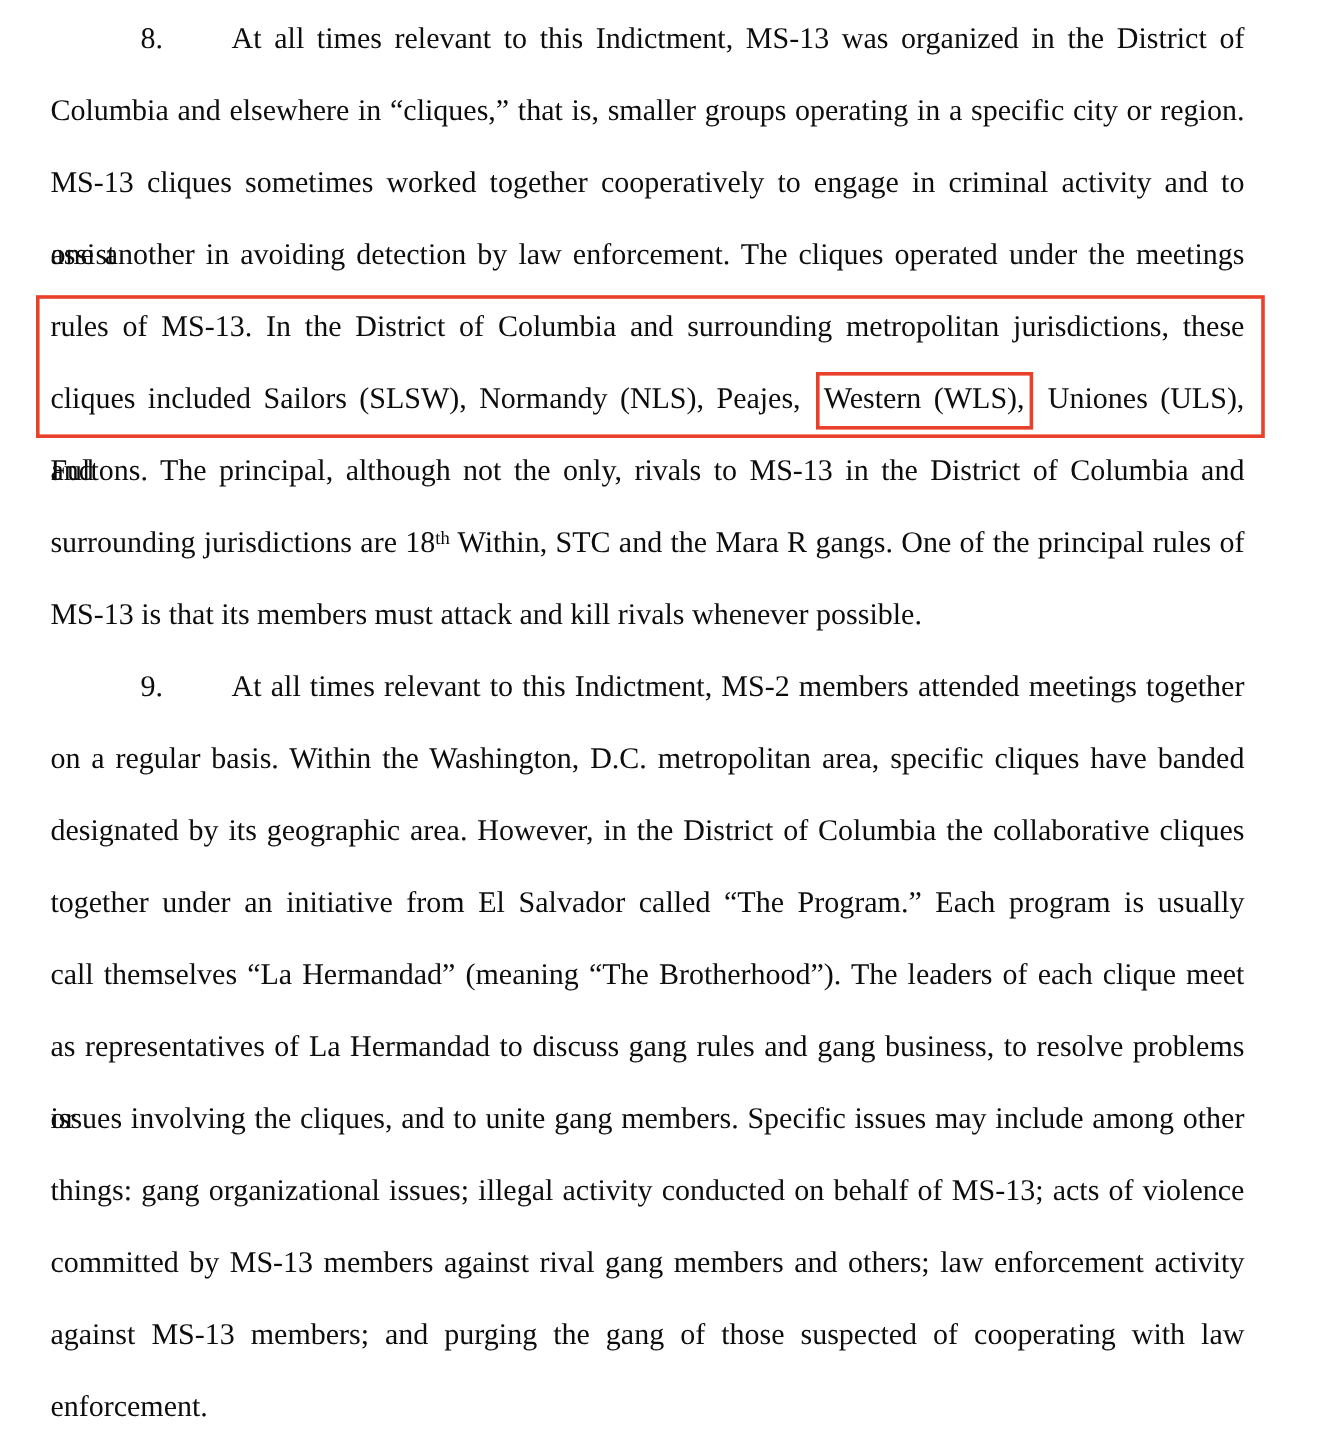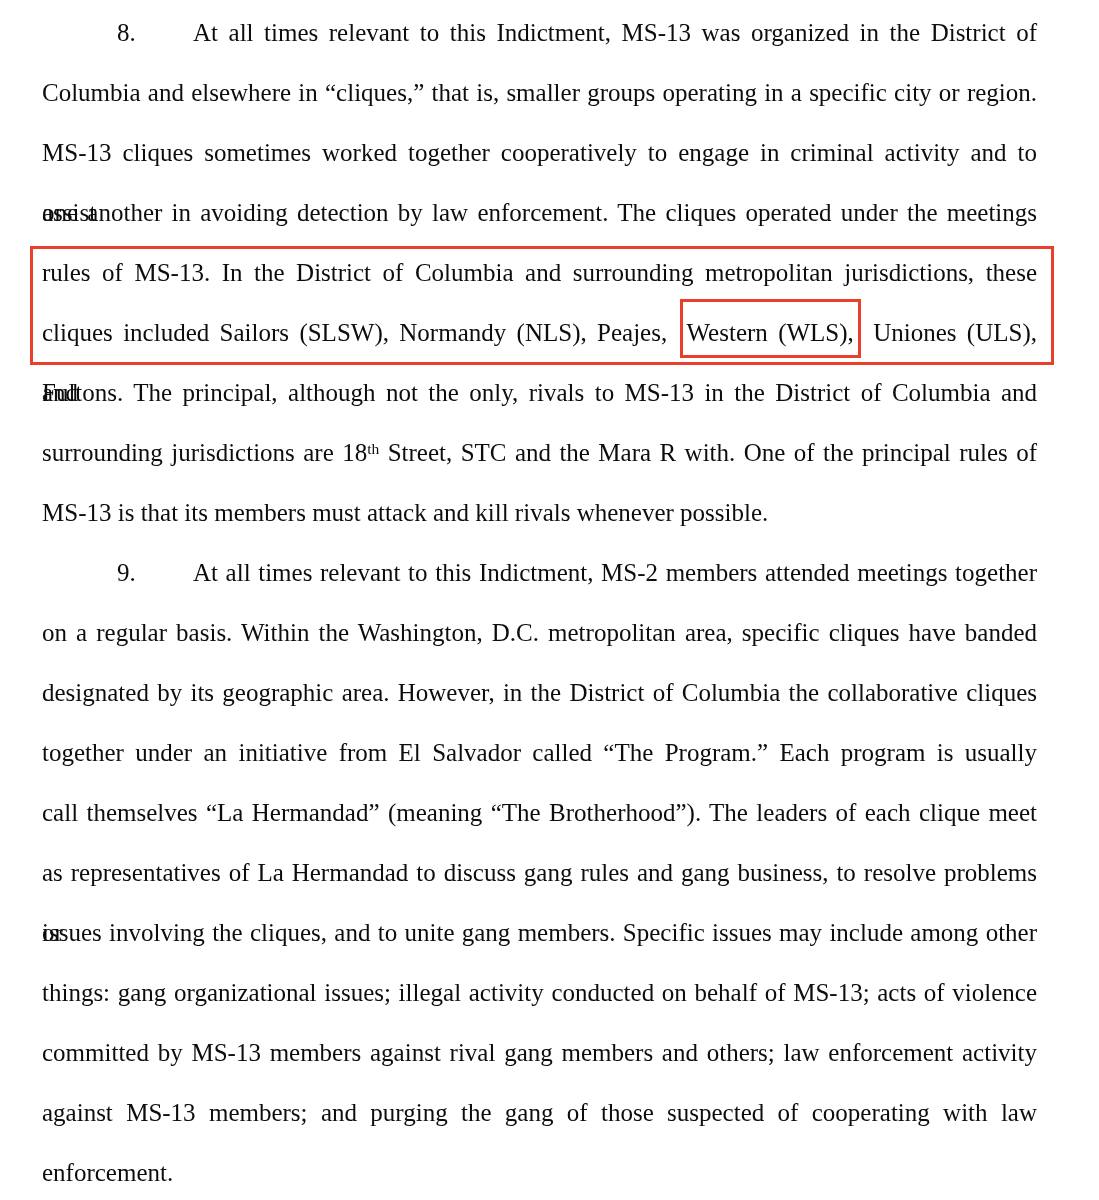--- a/index.html
+++ b/index.html
@@ -41,21 +41,21 @@
     text-align: center;
     text-align-last: left;
   }
   .parnum {
     display: inline-block;
     margin-left: 75px;
     width: 76px;
   }
   .boxed {
     border: 3px solid var(--red);
-    padding: 17px 4px 9px 4px;
+    padding: 6px 4px 9px 4px;
     margin: 0 2px;
   }
   .sup {
     font-size: 0.62em;
     position: relative;
     top: -0.45em;
     line-height: 0;
   }
   .outer-annotation {
     position: absolute;
@@ -72,21 +72,21 @@
 
 <div class="page">
   <div class="text-block">
       <div class="line"><span class="parnum">8.</span><span>At all times relevant to this Indictment, MS-13 was organized in the District of</span></div>
       <div class="line"><span>Columbia and elsewhere in “cliques,” that is, smaller groups operating in a specific city or region.</span></div>
       <div class="line"><span>MS-13 cliques sometimes worked together cooperatively to engage in criminal activity and to assist</span></div>
       <div class="line"><span>one another in avoiding detection by law enforcement.  The cliques operated under the meetings</span></div>
       <div class="line"><span>rules of MS-13.  In the District of Columbia and surrounding metropolitan jurisdictions, these</span></div>
       <div class="line"><span>cliques included Sailors (SLSW), Normandy (NLS), Peajes, </span><span class="boxed">Western (WLS),</span><span> Uniones (ULS), and</span></div>
       <div class="line"><span>Fultons.  The principal, although not the only, rivals to MS-13 in the District of Columbia and</span></div>
-      <div class="line"><span>surrounding jurisdictions are  18</span><span class="sup">th</span><span> Street, STC and the Mara R with.  One of the principal rules of</span></div>
+      <div class="line"><span>surrounding jurisdictions are  18</span><span class="sup">th</span><span> Within, STC and the Mara R gangs.  One of the principal rules of</span></div>
       <div class="line no-just"><span>MS-13 is that its members must attack and kill rivals whenever possible.</span></div>
       <div class="line"><span class="parnum">9.</span><span>At all times relevant to this Indictment, MS-2 members attended meetings together</span></div>
       <div class="line"><span>on a regular basis.  Within the Washington, D.C. metropolitan area, specific cliques have banded</span></div>
       <div class="line"><span>designated by its geographic area.  However, in the District of Columbia the collaborative cliques</span></div>
       <div class="line"><span>together under an initiative from El Salvador called “The Program.”  Each program is usually</span></div>
       <div class="line"><span>call themselves “La Hermandad” (meaning “The Brotherhood”).  The leaders of each clique meet</span></div>
       <div class="line"><span>as representatives of La Hermandad to discuss gang rules and gang business, to resolve problems or</span></div>
       <div class="line"><span>issues involving the cliques, and to unite gang members.  Specific issues may include among other</span></div>
       <div class="line"><span>things: gang organizational issues; illegal activity conducted on behalf of MS-13; acts of violence</span></div>
       <div class="line"><span>committed by MS-13 members against rival gang members and others; law enforcement activity</span></div>

